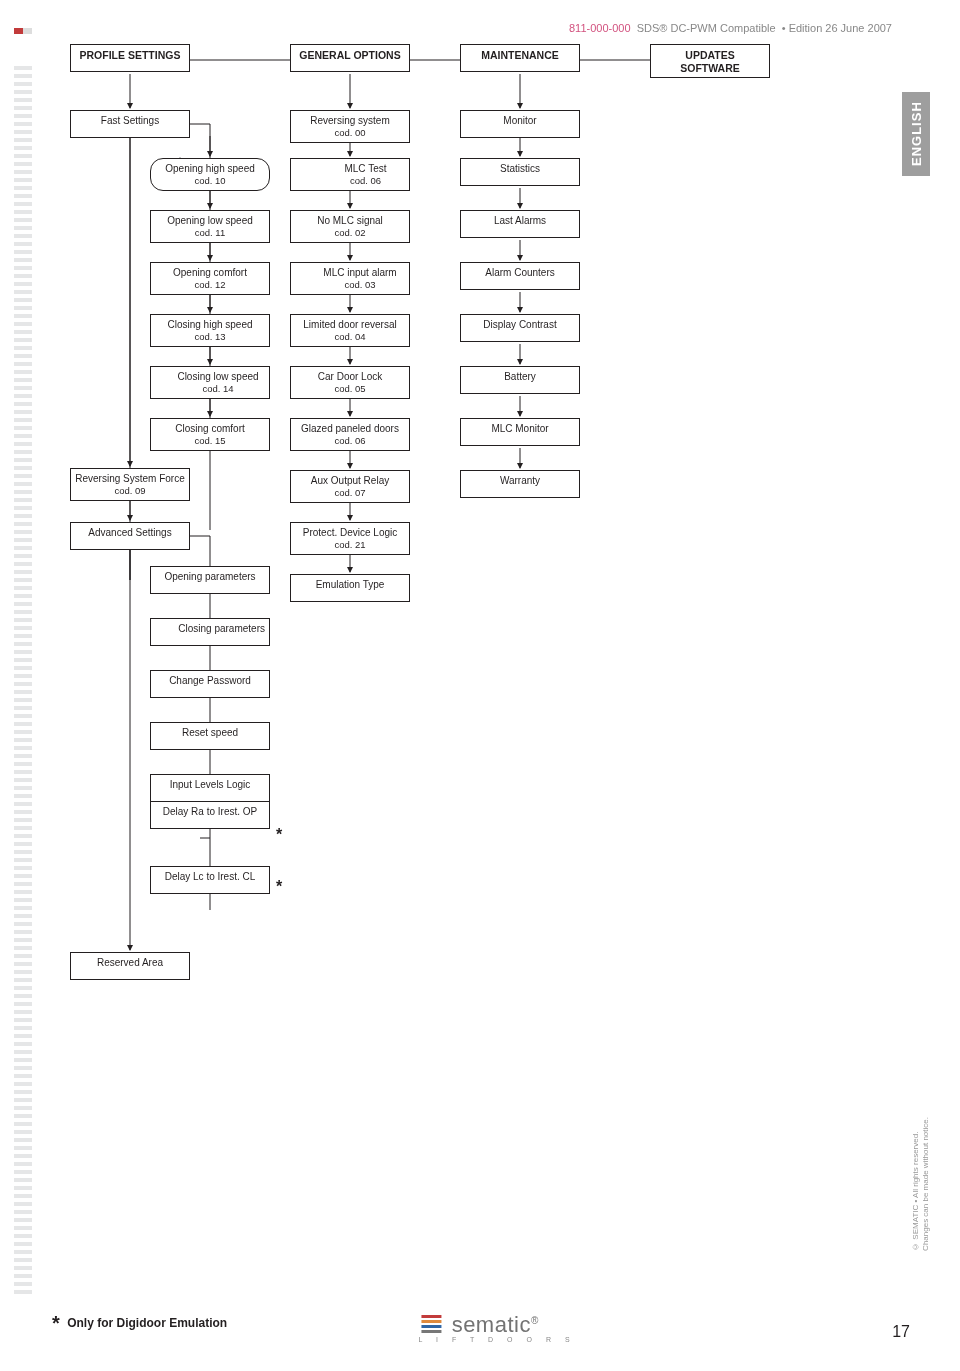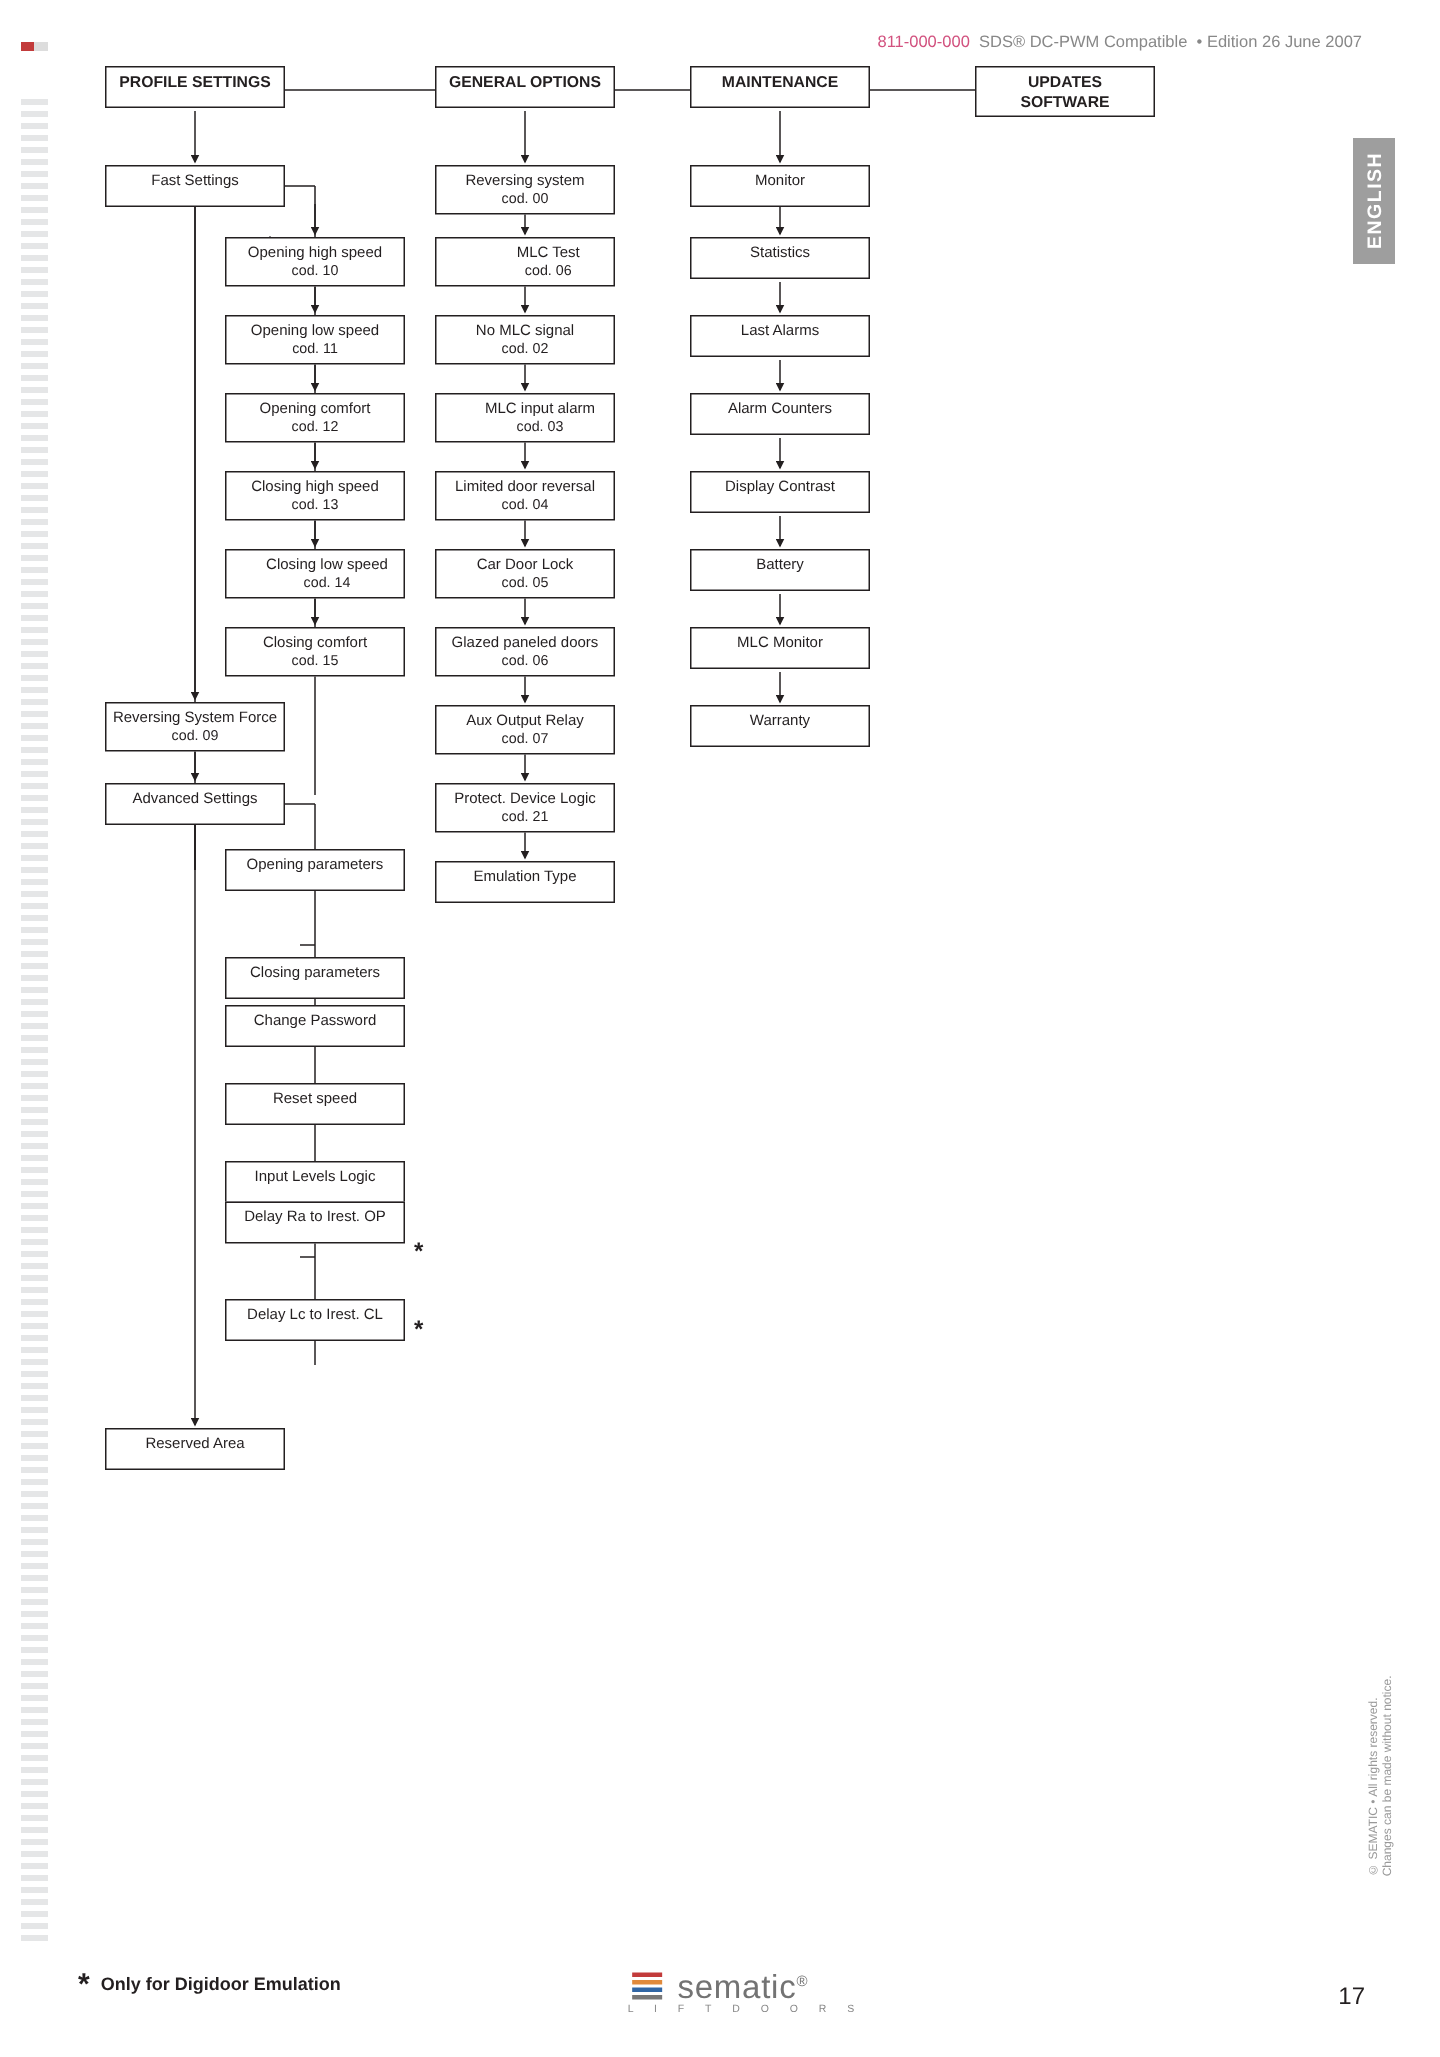--- a/index.html
+++ b/index.html
@@ -13,21 +13,21 @@
     color: #231f20;
   }
   .page {
     position: relative;
     padding: 30px 40px 0 40px;
     box-sizing: border-box;
   }
   .header-text {
     position: absolute;
     top: 22px;
-    right: 52px;
+    right: 68px;
     font-size: 11px;
     color: #888;
   }
   .header-text .docnum { color: #d2527f; }
   .section-title {
     font-size: 14px;
     font-weight: bold;
     margin: 8px 0 30px 20px;
   }
   .title-accent {
@@ -271,21 +271,21 @@
       </g>
     </svg>
 
     <div class="node bold" style="left:20px; top:14px;">PROFILE SETTINGS</div>
     <div class="node bold" style="left:240px; top:14px;">GENERAL OPTIONS</div>
     <div class="node bold" style="left:410px; top:14px;">MAINTENANCE</div>
     <div class="node bold" style="left:600px; top:14px; height:34px;">UPDATES SOFTWARE</div>
 
     <div class="node" style="left:20px; top:80px;">Fast Settings</div>
 
-    <div class="node" style="left:100px; top:128px;">
+    <div class="node" style="left:100px; top:128px;border-radius:13px;">
       <span>Opening high speed</span>
       <span class="sub">cod. 10</span>
     </div>
     <div class="node" style="left:100px; top:180px;">
       <span>Opening low speed</span>
       <span class="sub">cod. 11</span>
     </div>
     <div class="node" style="left:100px; top:232px;">
       <span>Opening comfort</span>
       <span class="sub">cod. 12</span>
@@ -304,21 +304,21 @@
     </div>
 
     <div class="node" style="left:20px; top:438px;">
       <span>Reversing System Force</span>
       <span class="sub">cod. 09</span>
     </div>
 
     <div class="node" style="left:20px; top:492px;">Advanced Settings</div>
 
     <div class="node" style="left:100px; top:536px;">Opening parameters</div>
-    <div class="node" style="left:100px; top:608px;">Closing parameters</div>
+    <div class="node" style="left:100px; top:588px;text-align:right;">Closing parameters</div>
     <div class="node" style="left:100px; top:640px;">Change Password</div>
     <div class="node" style="left:100px; top:692px;">Reset speed</div>
     <div class="node" style="left:100px; top:744px;">Input Levels Logic</div>
     <div class="node" style="left:100px; top:771px;">Delay Ra to Irest. OP</div>
     <div class="asterisk" style="left:226px; top:796px;">*</div>
     <div class="node" style="left:100px; top:836px;">Delay Lc to Irest. CL</div>
     <div class="asterisk" style="left:226px; top:848px;">*</div>
 
     <div class="node" style="left:20px; top:922px;">Reserved Area</div>
 

